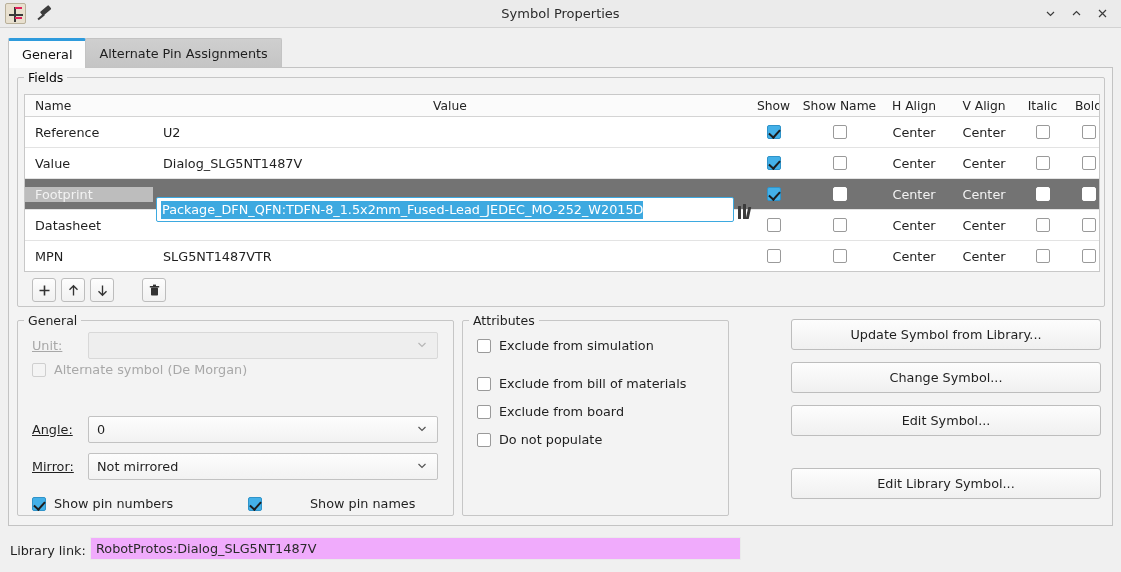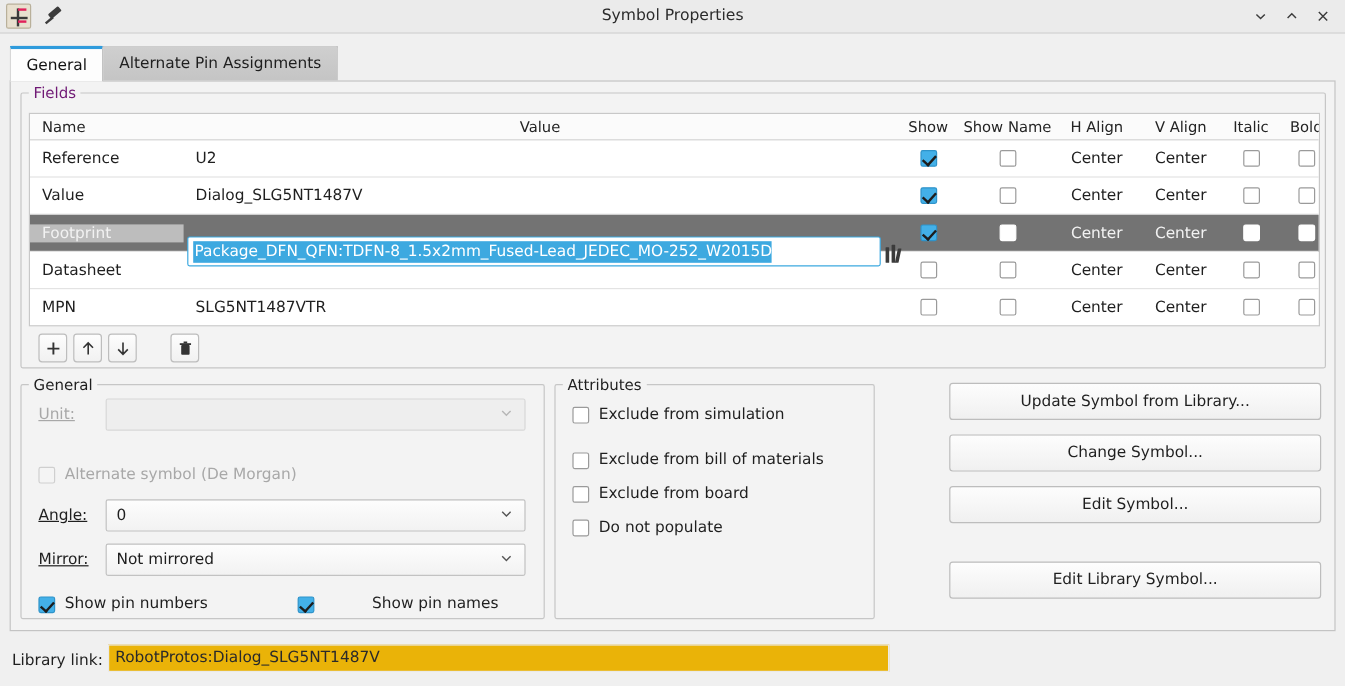--- a/index.html
+++ b/index.html
@@ -92,21 +92,21 @@
   }
 
   
   #fields-group {
     position: absolute; left: 8px; top: 9px; width: 1088px; height: 230px;
     border: 1px solid #c6c6c6;
     border-radius: 2px;
   }
   #fields-legend {
     position: absolute; left: 6px; top: -8px;
-    background: #f3f3f3; padding: 0 4px; font-size: 12.5px; color: #701a75;
+    background: #f3f3f3; padding: 0 4px; font-size: 12.5px; color: #000000;
   }
   #grid {
     position: absolute; left: 6px; top: 16px; width: 1076px; height: 178px;
     background: #fff;
     border: 1px solid #c8c8c8;
     overflow: hidden;
   }
   .hdr-row {
     display: flex; height: 22px; align-items: center;
     background: #fbfbfb;
@@ -254,21 +254,21 @@
   
   #bottombar {
     position: absolute; left: 0; top: 530px; width: 1121px; height: 42px;
     background: #f0f0f0;
   }
   #liblink-label {
     position: absolute; left: 10px; top: 13px; font-size: 12.8px;
   }
   #liblink-field {
     position: absolute; left: 90px; top: 7px; width: 651px; height: 23px;
-    background: #eab308;
+    background: #f0abfc;
     border: 1px solid #eaeaea;
     display: flex; align-items: center; padding-left: 5px;
     font-size: 12.8px; color: #2a2a2a;
   }
 </style>
 </head>
 <body>
 
 <div id="titlebar">
   <div id="app-icon">
@@ -467,21 +467,21 @@
     <div class="row-lbl disabled" style="left:14px; top:17px;">Unit:</div>
     <div class="combo disabled-combo" style="left:70px; top:11px; width:350px;">
       <span></span>
       <span class="chev">
         <svg width="12" height="12" viewBox="0 0 12 12">
             <path d="M2.5 4.5 L6 8 L9.5 4.5" stroke="currentColor" stroke-width="1.2" fill="none"></path>
           </svg>
       </span>
     </div>
 
-    <div class="cbrow disabled" style="left:14px; top:67px;">
+    <div class="cbrow disabled" style="left:14px; top:41px;">
       <span class="cb"></span>
       <span class="disabled">Alternate symbol (De Morgan)</span>
     </div>
 
     <div class="row-lbl" style="left:14px; top:101px;">Angle:</div>
     <div class="combo" style="left:70px; top:95px; width:350px;">
       <span>0</span>
       <span class="chev">
         <svg width="12" height="12" viewBox="0 0 12 12">
             <path d="M2.5 4.5 L6 8 L9.5 4.5" stroke="currentColor" stroke-width="1.2" fill="none"></path>

